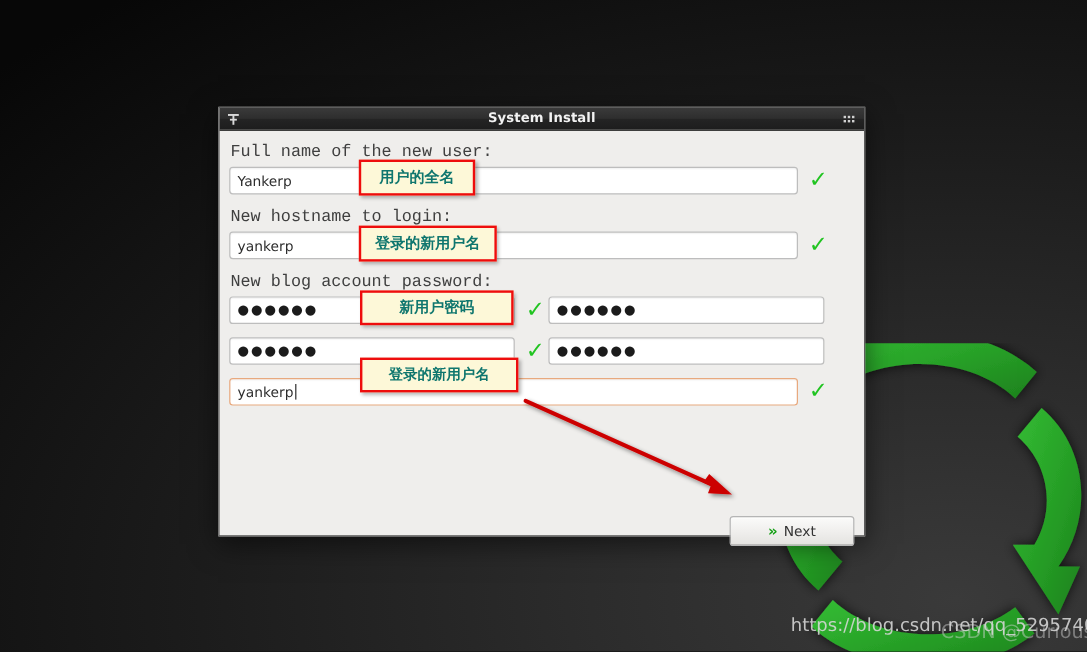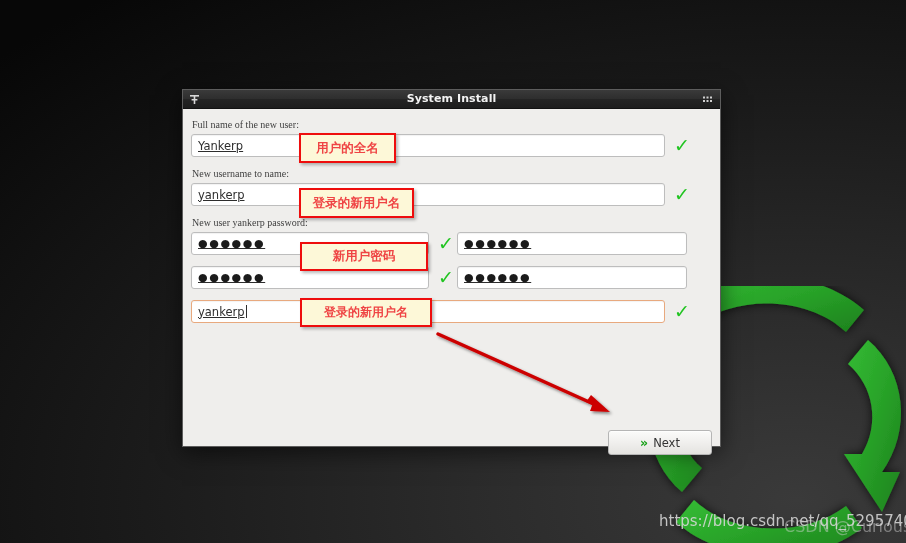--- a/index.html
+++ b/index.html
@@ -41,33 +41,32 @@
   }
   .tb-icon{position:absolute;top:4px;width:11px;height:11px;}
   #tb-left{left:6px;}
   #tb-right{right:7px;}
   
   #form{
     position:absolute;left:0;top:19px;right:0;bottom:0;
     padding:10px 8px 0 8px;box-sizing:border-box;
   }
   .field-label{
-    color:#3f3f3f;font-size:10px;margin:0 0 4px 1px;
-    font-family:Liberation Serif, serif;
+    color:#3f3f3f;font-size:14px;margin:0 0 4px 1px;
+    font-family:Liberation Mono, monospace;
   }
   .row{display:flex;align-items:center;margin-bottom:11px;}
   .textinput{
     height:23px;background:#ffffff;border:1px solid #bdbdbd;
     border-radius:3px;box-sizing:border-box;
     display:flex;align-items:center;
     padding:0 6px;color:#2d2d2d;font-size:11.5px;
     font-family:"DejaVu Sans","Liberation Sans",sans-serif;
     box-shadow:inset 0 1px 1px rgba(0,0,0,.055);
     position:relative;
-    text-decoration:underline;
   }
   .textinput.wide{width:474px;}
   .textinput.half{width:238px;}
   .textinput.half2{width:230px;}
   .textinput.focused{border:1px solid #e8a97e;box-shadow:inset 0 1px 1px rgba(0,0,0,.05);}
   .caret{display:inline-block;width:1px;height:13px;background:#2d2d2d;margin-left:1px;}
   .dots{letter-spacing:1.6px;font-size:11px;color:#1b1b1b;}
   .check{
     width:22px;text-align:center;color:#21c421;font-size:19px;line-height:1;
     margin-left:6px;font-weight:bold;
@@ -79,21 +78,21 @@
     width:102px;height:23px;border:1px solid #b5b5b5;border-radius:3px;
     background:linear-gradient(180deg,#fbfbfa 0%,#efeeec 55%,#e4e3e0 100%);
     display:flex;align-items:center;justify-content:center;gap:5px;
     font-size:11.5px;color:#333;box-shadow:0 1px 0 rgba(255,255,255,.7) inset;
     font-family:"DejaVu Sans","Liberation Sans",sans-serif;
   }
   #next-chevron{color:#15a015;font-weight:bold;font-size:12.5px;}
   
   .anno{
     position:absolute;background:#fdf8d8;border:2px solid #ee0d0d;
-    color:#ef4444;font-weight:bold;
+    color:#0f766e;font-weight:bold;
     display:flex;align-items:center;justify-content:center;
     box-shadow:2px 2px 3px rgba(0,0,0,.28);
     font-family:"DejaVu Sans","Liberation Sans",sans-serif;
     z-index:6;
   }
   #anno-fullname{left:299px;top:133px;width:93px;height:26px;font-size:12.5px;}
   #anno-username{left:299px;top:188px;width:111px;height:26px;font-size:12.5px;}
   #anno-userpass{left:300px;top:242px;width:124px;height:25px;font-size:12.5px;}
   #anno-rootpass{left:300px;top:298px;width:128px;height:25px;font-size:12px;}
   #arrow-svg{position:absolute;left:420px;top:322px;width:210px;height:100px;z-index:7;}
@@ -154,29 +153,29 @@
     <div id="form">
 
       <div class="field-label">Full name of the new user:</div>
       <div class="row">
         <div class="textinput wide">
           <span>Yankerp</span>
         </div>
         <div class="check">✓</div>
       </div>
 
-      <div class="field-label">New username to name:</div>
+      <div class="field-label">New hostname to login:</div>
       <div class="row">
         <div class="textinput wide">
           <span>yankerp</span>
         </div>
         <div class="check">✓</div>
       </div>
 
-      <div class="field-label">New user yankerp password:</div>
+      <div class="field-label">New blog account password:</div>
       <div class="row">
         <div class="textinput half">
           <span class="dots">●●●●●●</span>
         </div>
         <div class="check">✓</div>
         <div class="textinput half2">
           <span class="dots">●●●●●●</span>
         </div>
       </div>
 

